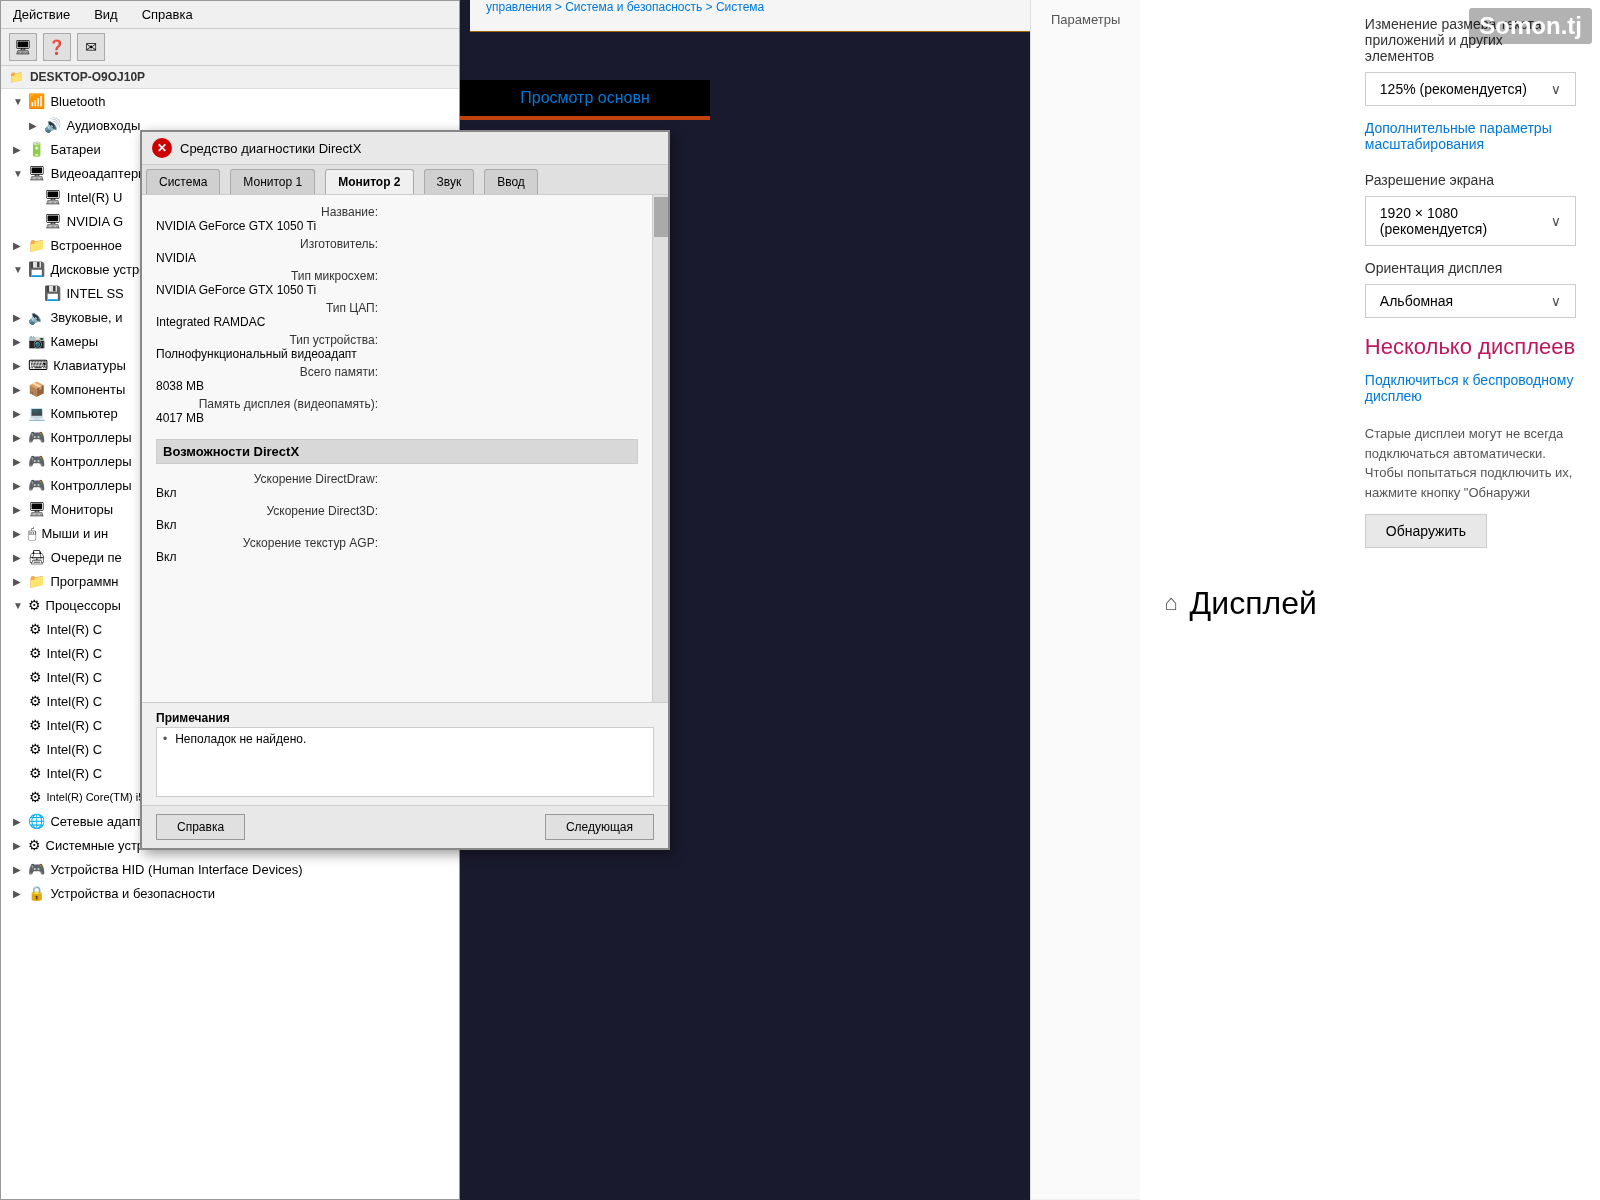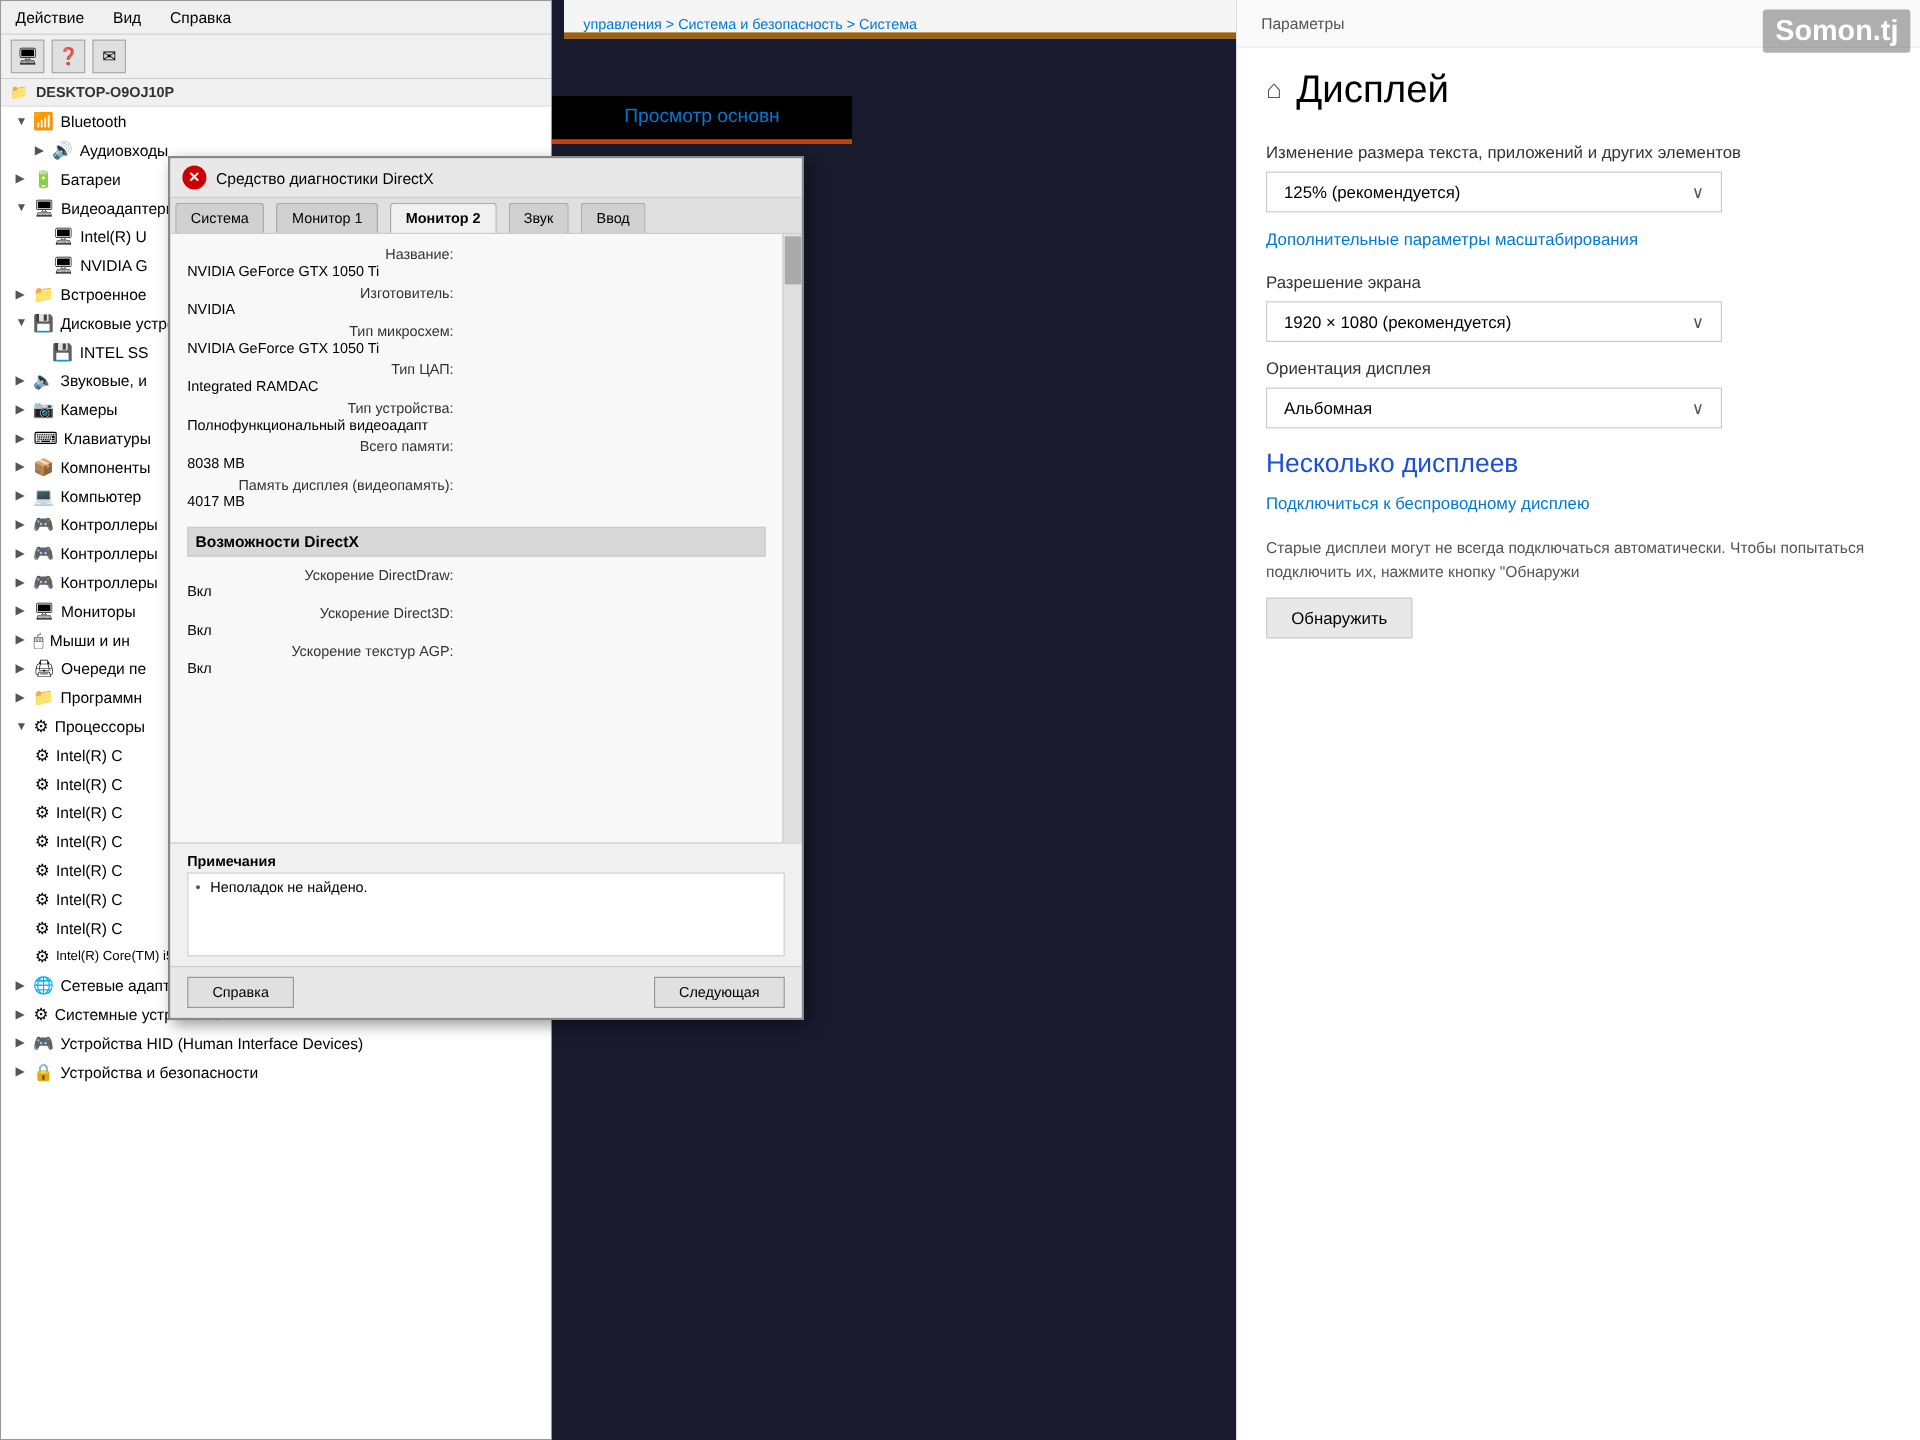--- a/index.html
+++ b/index.html
@@ -239,21 +239,21 @@
     
     .settings-panel {
       position: absolute;
       right: 0;
       top: 0;
       width: 570px;
       height: 1200px;
       background: #fff;
       border-left: 1px solid #ddd;
       display: flex;
-      flex-direction: column;
+      flex-direction: row;
       z-index: 10;
     }
     .settings-header {
       padding: 12px 20px;
       font-size: 13px;
       color: #555;
       border-bottom: 1px solid #eee;
       background: #fafafa;
     }
     .settings-title-bar {
@@ -303,21 +303,21 @@
       font-size: 14px;
       cursor: pointer;
       margin-bottom: 20px;
       display: block;
       text-decoration: none;
     }
     .settings-section-title {
       font-size: 22px;
       font-weight: 400;
       margin: 16px 0 12px 0;
-      color: #1d4ed8;
+      color: #be185d;
     }
     .settings-desc {
       font-size: 13px;
       color: #555;
       margin-bottom: 12px;
       line-height: 1.5;
     }
     .settings-detect-btn {
       padding: 8px 20px;
       background: #e8e8e8;
@@ -357,21 +357,21 @@
       font-weight: 500;
       border-bottom: 4px solid #c2410c;
       z-index: 5;
     }
   </style>
 </head>
 <body>
 
 <div class="watermark">Somon.tj</div>
 
-<div style="position:absolute;left:470px;top:0;right:570px;height:32px;background:#f5f5f5;border-bottom:5px solid #a16207;display:flex;align-items:flex-end;padding:0 16px;z-index:5;">
+<div style="position:absolute;left:470px;top:0;right:570px;height:32px;background:#f5f5f5;border-bottom:1px solid #a16207;display:flex;align-items:flex-start;padding:0 16px;z-index:5;">
   <span style="font-size:12px;color:#0078d7;">управления  &gt;  Система и безопасность  &gt;  Система</span>
 </div>
 
 <div class="prosmotr-bar">
   <span style="font-size:16px;color:#0078d7;">Просмотр основн</span>
 </div>
 
 <div class="device-manager">
   <div class="dm-menubar">
     <span>Действие</span>

